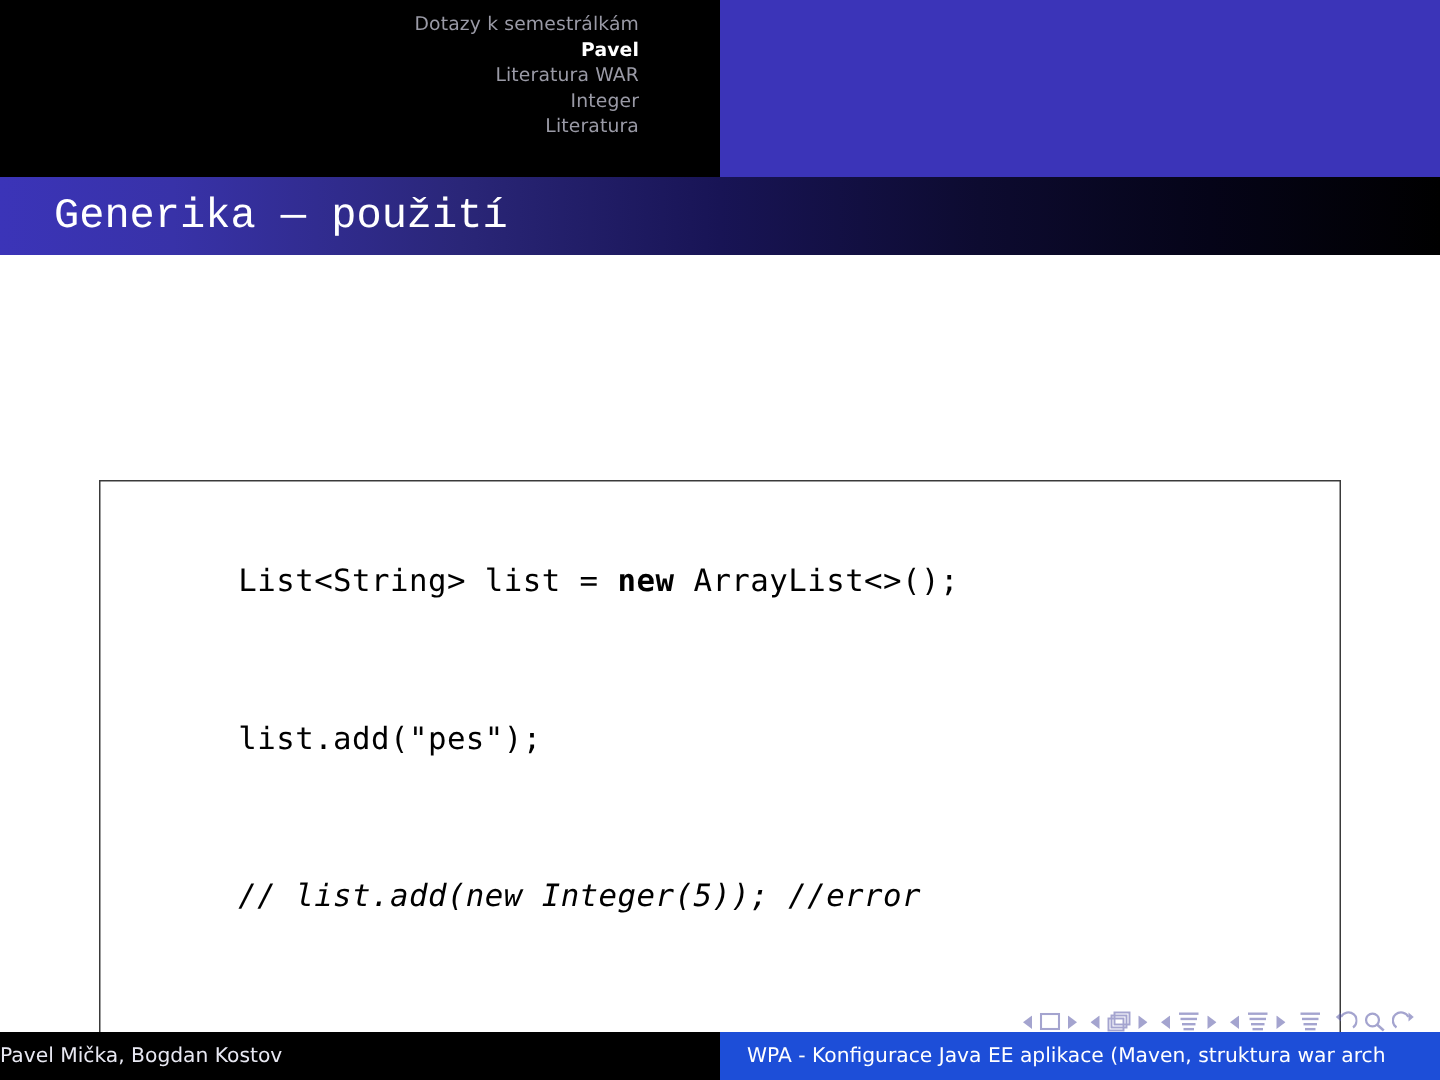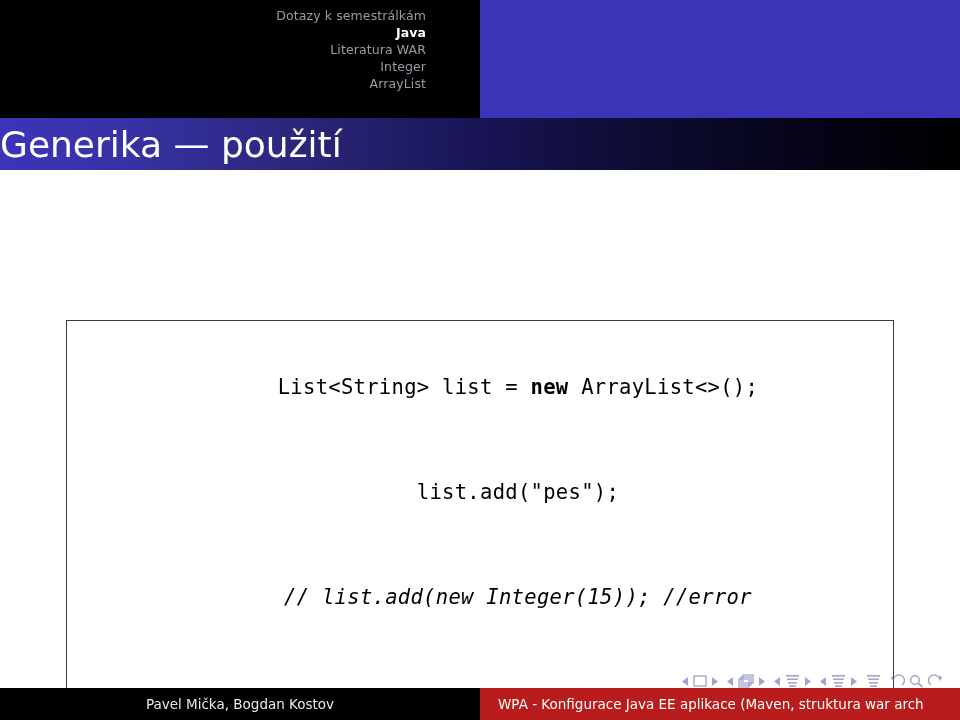--- a/index.html
+++ b/index.html
@@ -57,33 +57,34 @@
     position: absolute;
     left: 0; top: 118px;
     width: 960px;
     height: 52px;
     background: linear-gradient(to right, #3b34b8 0%, #3832a8 12%, #2a2678 32%, #181455 50%, #0d0b30 68%, #050418 84%, #000000 100%);
     display: flex;
     align-items: center;
   }
   .title-text {
     color: #ffffff;
-    font-size: 36px;
+    font-size: 28px;
+    padding-left: 36px;
     font-weight: normal;
     white-space: nowrap;
+    font-family: Liberation Mono, monospace;
   }
 
   
   .content {
     position: absolute;
     left: 0; top: 170px;
     width: 960px;
     height: 518px;
     background: #ffffff;
-    text-align: center;
   }
 
   .codebox {
     position: absolute;
     left: 66px;
     top: 150px;
     width: 828px;
     box-sizing: border-box;
     border: 1.5px solid #3a3a3a;
     background: #ffffff;
@@ -125,67 +126,67 @@
     left: 0; bottom: 0;
     width: 960px;
     height: 32px;
     display: flex;
   }
   .foot-left {
     width: 480px;
     background: #000000;
     display: flex;
     align-items: center;
-    justify-content: center;
+    justify-content: flex-start;
   }
   .foot-right {
     width: 480px;
-    background: #b91c1c;
+    background: #1d4ed8;
     display: flex;
     align-items: center;
     padding-left: 18px;
     box-sizing: border-box;
     overflow: hidden;
   }
   .foot-text {
     color: #e8e8f2;
     font-size: 13.5px;
     white-space: nowrap;
   }
   .foot-right .foot-text { color: #ffffff; }
 </style>
 </head>
 <body>
 
 <div class="headbar">
   <div class="headbar-left">
     <div class="nav-item">Dotazy k semestrálkám</div>
-    <div class="nav-item active">Java</div>
+    <div class="nav-item active">Pavel</div>
     <div class="nav-item">Literatura WAR</div>
     <div class="nav-item">Integer</div>
-    <div class="nav-item">ArrayList</div>
+    <div class="nav-item">Literatura</div>
   </div>
   <div class="headbar-right"></div>
 </div>
 
 <div class="titlebar">
   <div class="title-text">Generika — použití</div>
 </div>
 
 <div class="content">
 
   <div class="codebox">
     <div class="code-line">
       <span>List&lt;String&gt; list = </span><span class="tok-bold">new</span><span> ArrayList&lt;&gt;();</span>
     </div>
     <div class="code-line">
       <span>list.add("pes");</span>
     </div>
     <div class="code-line">
-      <span class="tok-comment">// list.add(new Integer(15)); //error</span>
+      <span class="tok-comment">// list.add(new Integer(5)); //error</span>
     </div>
     <div class="code-line">
       <span>String s = list.get(0); </span><span class="tok-comment">//vraci String</span>
     </div>
   </div>
 
 </div>
 
 <div class="navsymbols">
 

